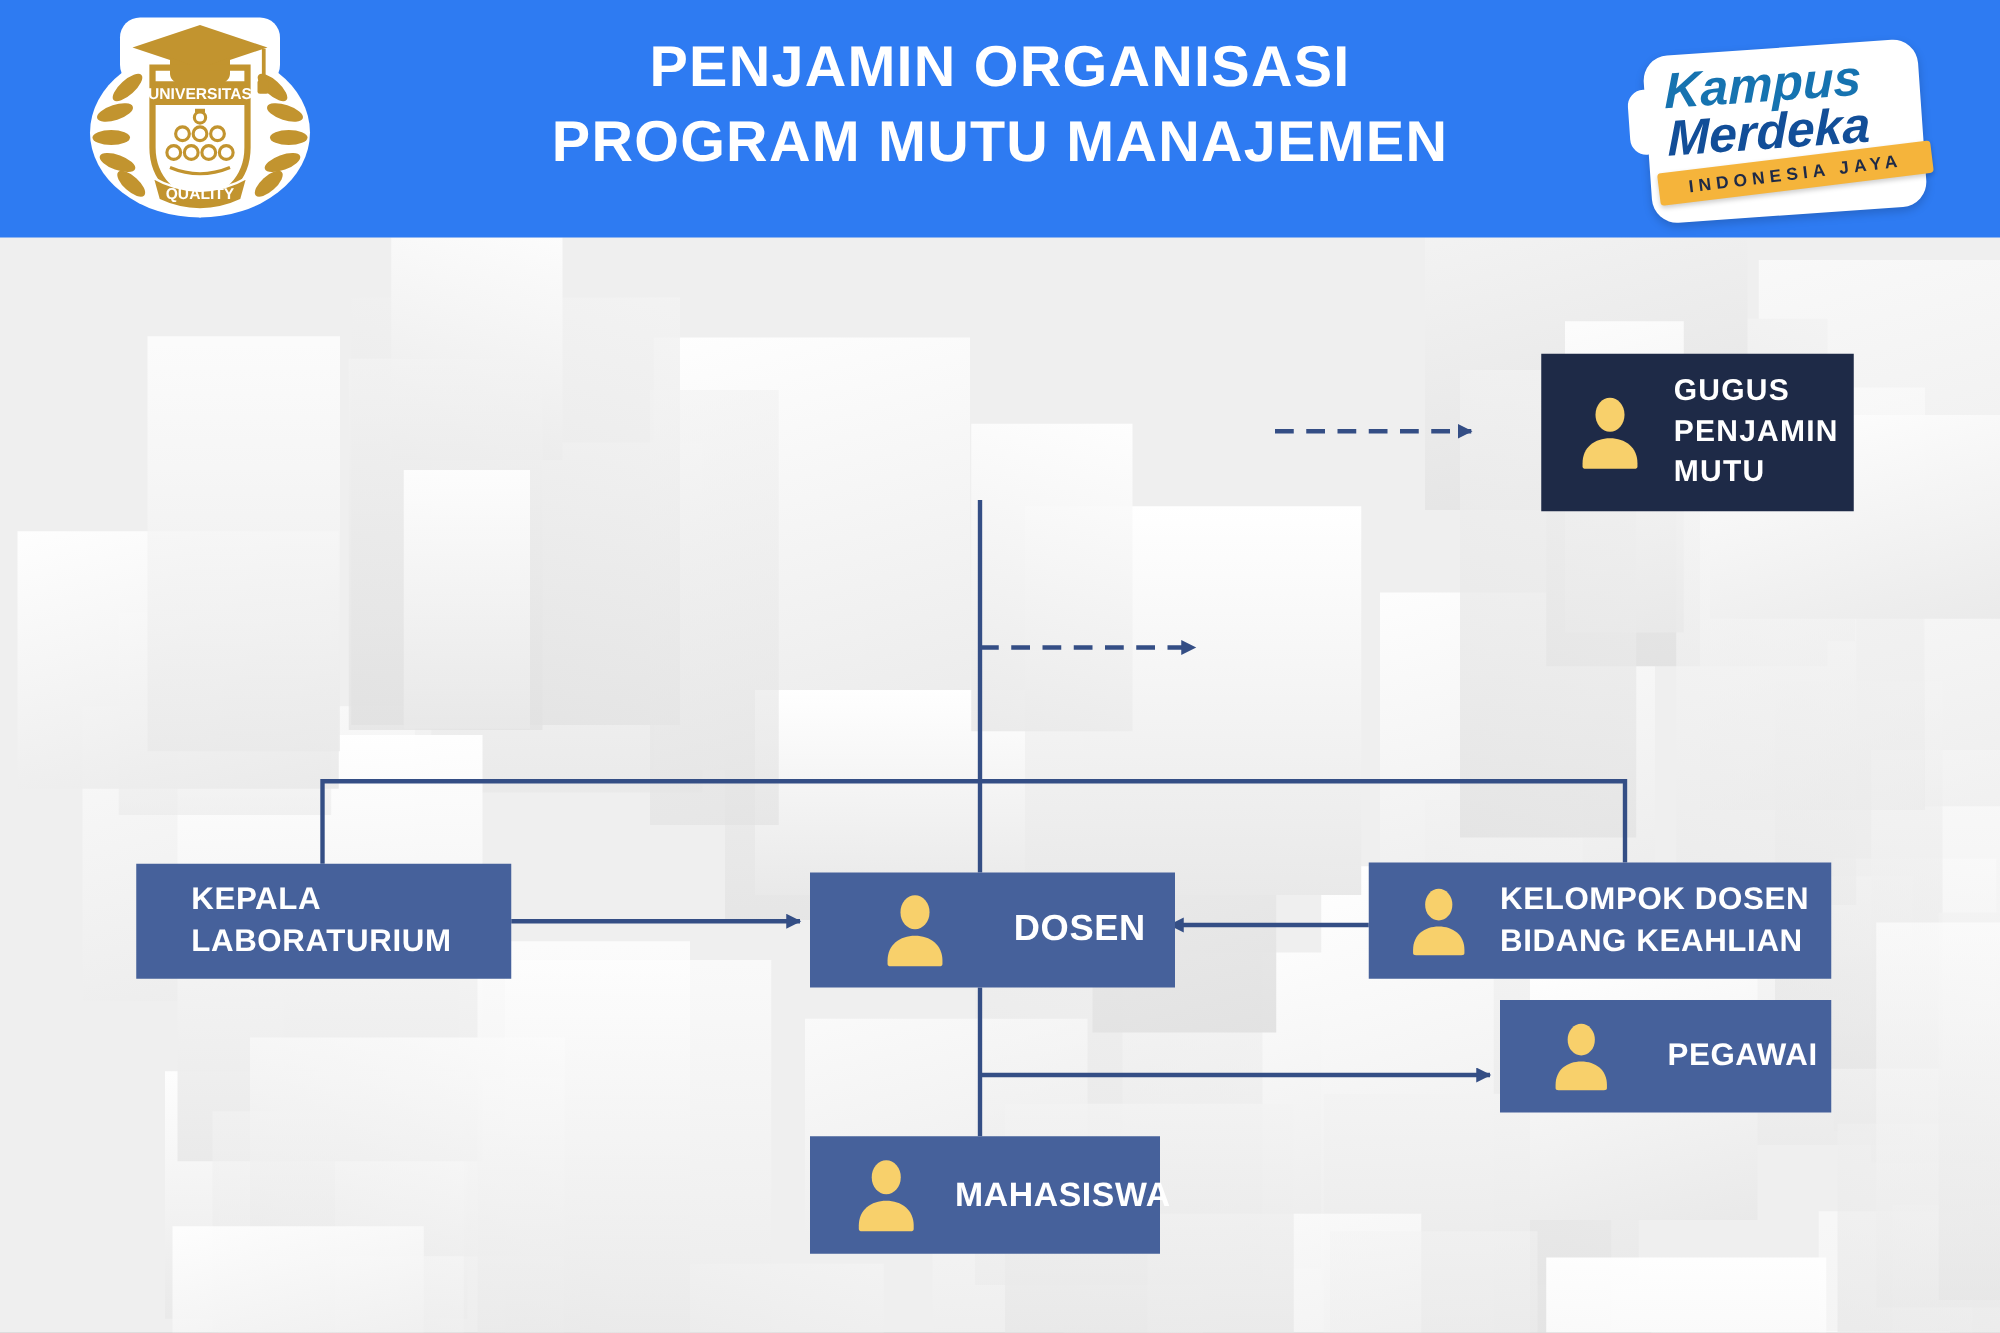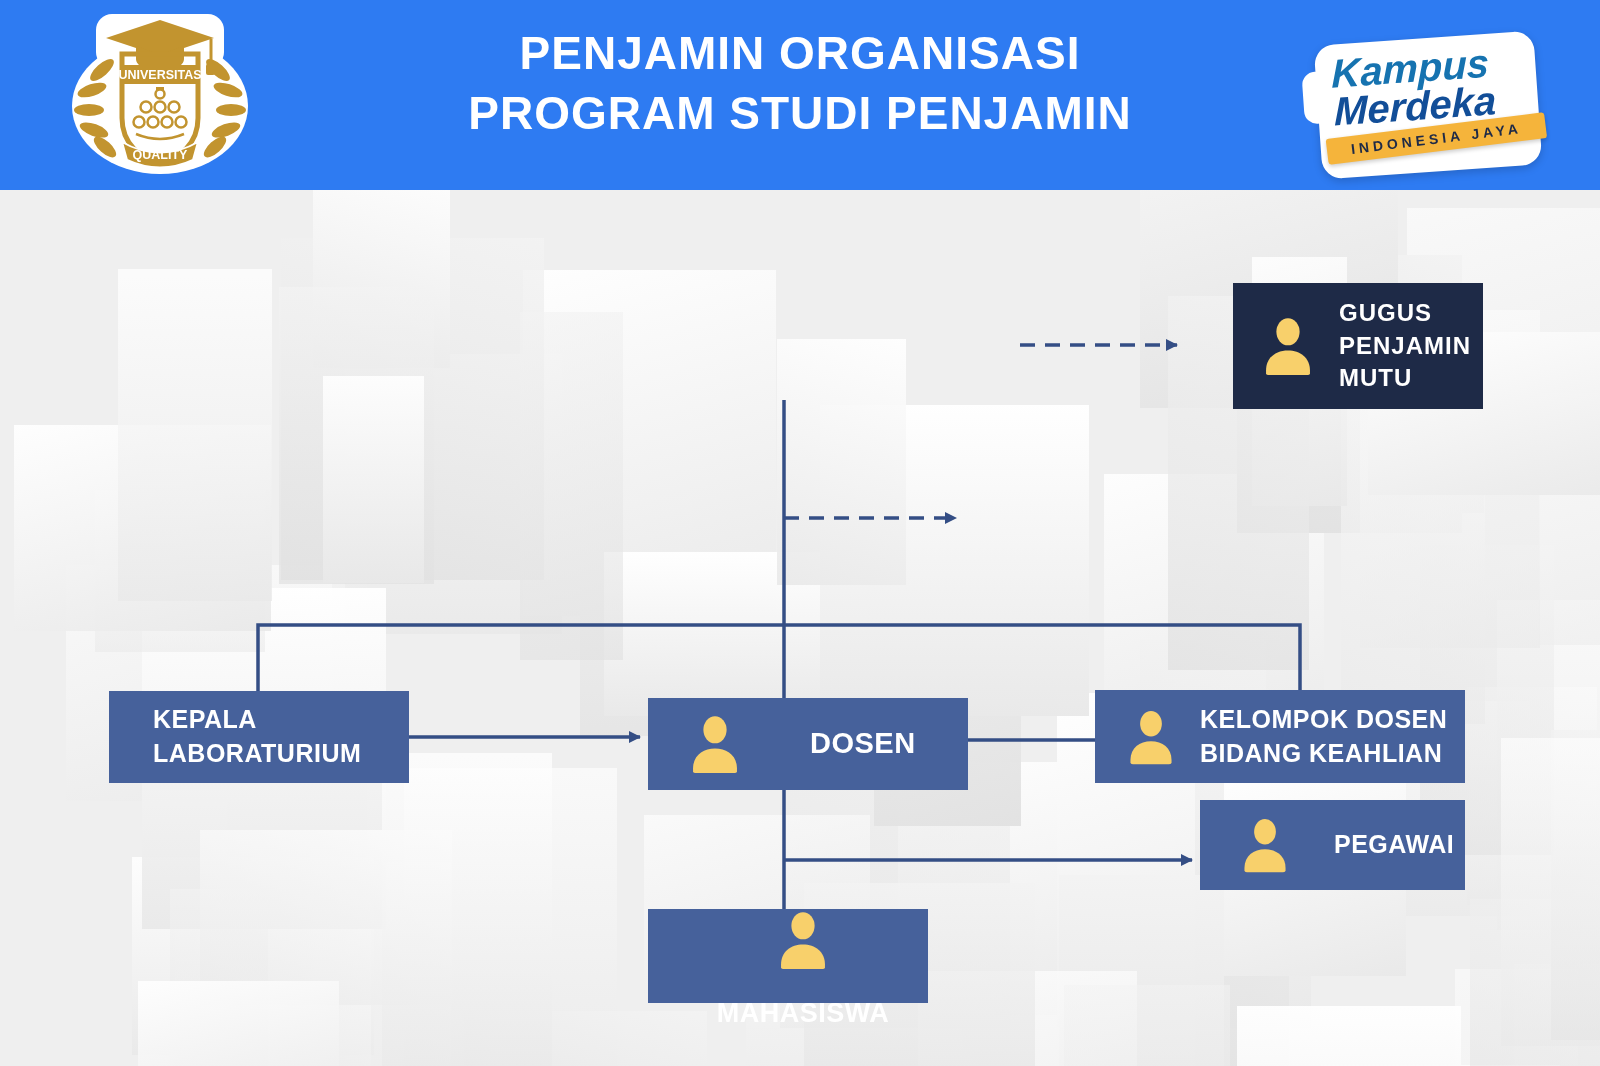--- a/index.html
+++ b/index.html
@@ -61,24 +61,24 @@
     letter-spacing:.5px;
   }
   .node .label{white-space:pre-line;line-height:1.35;}
   .node.navy{background:var(--box-navy,#1E2A47);margin-left:48px;}
   .person{fill:var(--icon-yellow,#F8D06B);flex:0 0 auto;}
 
   .n-ketua     {left:532px; top:283px; width:488px; height:117px; font-size:37px; padding-left:46px; gap:28px;}
   .n-gugus     {left:1185px;top:283px; width:250px; height:126px; font-size:24px; padding-left:24px; gap:20px; letter-spacing:1px;}
   .n-sekretaris{left:964px; top:454px; width:252px; height:128px; font-size:24px; padding-left:18px; gap:18px;}
   .n-kepala    {left:109px; top:691px; width:300px; height:92px;  font-size:25px; padding-left:44px;}
-  .n-dosen     {left:648px; top:698px; width:320px; height:92px;  font-size:29px; padding-left:36px; gap:64px;}
+  .n-dosen     {left:648px; top:698px; width:292px; height:92px;  font-size:29px; padding-left:53px; gap:48px;}
   .n-kelompok  {left:1095px;top:690px; width:370px; height:93px;  font-size:25px; padding-left:27px; gap:20px;}
   .n-pegawai   {left:1200px;top:800px; width:265px; height:90px;  font-size:25px; padding-left:36px; gap:40px;}
-  .n-mahasiswa {left:648px; top:909px; width:280px; height:94px;  font-size:27px; padding-left:30px; gap:24px;flex-direction:column;}
+  .n-mahasiswa {left:648px; top:909px; width:280px; height:94px;  font-size:27px; padding-left:30px; gap:24px;}
 
   .gold{fill:var(--logo-gold,#C2942F);}
   .gold-s{stroke:var(--logo-gold,#C2942F);fill:none;}
 </style>
 </head>
 <body>
 
 <div class="canvas">
 
   <div id="bg">
@@ -142,21 +142,21 @@
       <div class="tile" style="left: 1470px; top: 709px; width: 203px; height: 214px; background: linear-gradient(195deg, rgb(243, 243, 243), rgb(225, 225, 225)); opacity: 0.58;"></div>
       <div class="tile" style="left: 1237px; top: 816px; width: 224px; height: 314px; background: linear-gradient(rgb(255, 255, 255), rgb(233, 233, 233)); opacity: 0.94;"></div>
       <div class="tile" style="left: 138px; top: 791px; width: 201px; height: 150px; background: linear-gradient(165deg, rgb(255, 255, 255), rgb(233, 233, 233)); opacity: 0.89;"></div>
       <div class="tile" style="left: 1551px; top: 540px; width: 90px; height: 310px; background: linear-gradient(195deg, rgb(243, 243, 243), rgb(225, 225, 225)); opacity: 0.78;"></div>
       <div class="tile" style="left: 1501px; top: 548px; width: 124px; height: 308px; background: linear-gradient(rgb(255, 255, 255), rgb(233, 233, 233)); opacity: 0.6;"></div>
     </div>
 
   <div class="header">
     <div class="title">
       <div>PENJAMIN ORGANISASI</div>
-      <div>PROGRAM STUDI PENJAMIN</div>
+      <div>PROGRAM MUTU MANAJEMEN</div>
     </div>
 
     <svg class="emblem" width="200" height="172" viewBox="0 0 200 172">
       <g>
         <rect x="36" y="6" width="128" height="54" rx="16" fill="#fff"></rect>
         <ellipse cx="100" cy="98" rx="88" ry="68" fill="#fff"></ellipse>
         <path d="M52 38 h96 v74 c0 32 -24 46 -48 54 c-24 -8 -48 -22 -48 -54 z" fill="#fff"></path>
       </g>
 
       <g>

